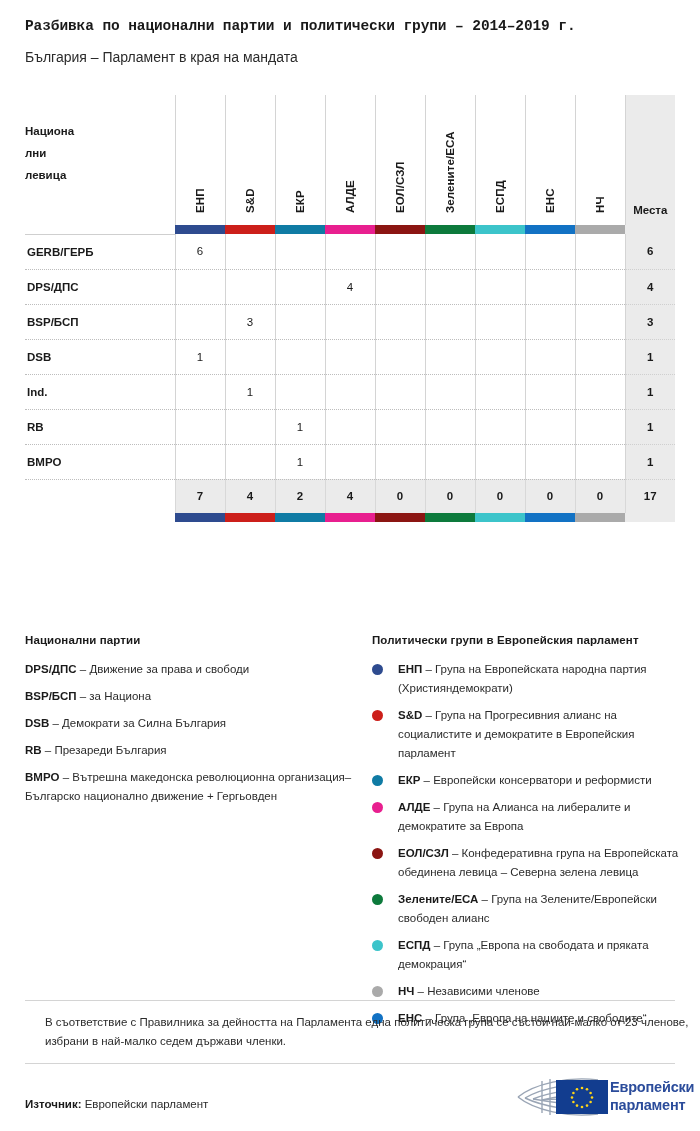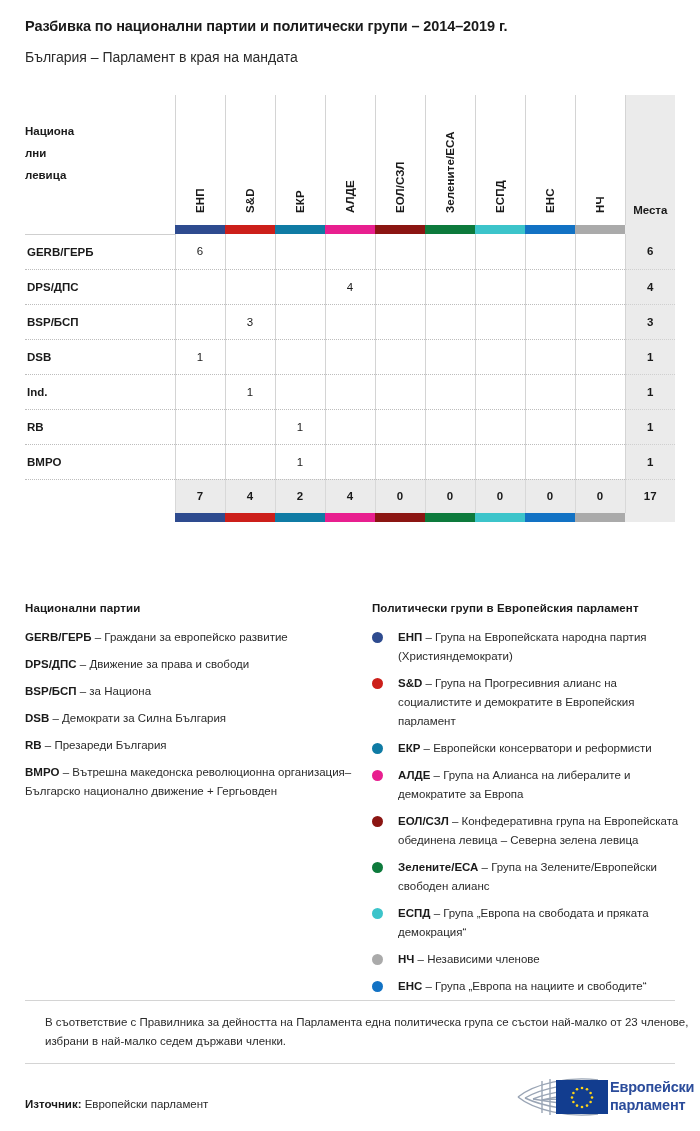--- a/index.html
+++ b/index.html
@@ -12,20 +12,21 @@
     color: #1a1a1a;
     -webkit-font-smoothing: antialiased;
   }
   .page { position: relative; width: 700px; height: 1131px; overflow: hidden; }
 
   
   .title {
     position: absolute; left: 25px; top: 18px;
     font-size: 14.5px; font-weight: bold; letter-spacing: -0.1px;
     color: #1a1a1a;
+    font-family: Liberation Mono, monospace;
   }
   .subtitle {
     position: absolute; left: 25px; top: 49px;
     font-size: 14px; font-weight: normal; color: #2b2b2b;
   }
 
   
   .table-wrap { position: absolute; left: 25px; top: 95px; width: 650px; }
   table.matrix { border-collapse: collapse; width: 650px; table-layout: fixed; }
 
@@ -112,21 +113,21 @@
     height: 34px;
   }
   .matrix tbody tr.totals td.rowlabel { background: #ffffff; border-left: none; }
 
   
   .legend { position: absolute; top: 602px; left: 25px; width: 650px; }
   .legend-col-left  { position: absolute; left: 0;   top: 0; width: 330px; }
   .legend-col-right { position: absolute; left: 347px; top: 0; width: 310px; }
   .legend-head {
     font-size: 11.5px; font-weight: bold; color: #1a1a1a;
-    margin-bottom: 14px; letter-spacing: 0.1px;
+    margin-bottom: 14px; letter-spacing: 0.1px; margin-top: 32px;
   }
   .np-item {
     font-size: 11.5px; line-height: 19px; color: #2b2b2b;
     margin-bottom: 8px;
   }
   .np-item b { color: #1a1a1a; font-weight: bold; }
 
   .pg-item {
     position: relative; padding-left: 26px;
     font-size: 11.5px; line-height: 19px; color: #2b2b2b;
@@ -397,21 +398,20 @@
             <td class="seats-sp"></td>
           </tr>
       </tfoot>
     </table>
   </div>
 
   <div class="legend">
     <div class="legend-col-left">
       <div class="legend-head">Национални  партии</div>
       <div id="np-list">
-          <div class="np-item"><b>GERB/ГЕРБ</b><span> – Граждани за европейско развитие</span></div>
           <div class="np-item"><b>DPS/ДПС</b><span> – Движение за права и свободи</span></div>
           <div class="np-item"><b>BSP/БСП</b><span> – за Национа</span></div>
           <div class="np-item"><b>DSB</b><span> – Демократи за Силна България</span></div>
           <div class="np-item"><b>RB</b><span> – Презареди България</span></div>
           <div class="np-item"><b>BMPO</b><span> – Вътрешна македонска революционна организация–Българско национално движение + Гергьовден</span></div>
         </div>
     </div>
     <div class="legend-col-right">
       <div class="legend-head">Политически групи в Европейския парламент</div>
       <div id="pg-list">

